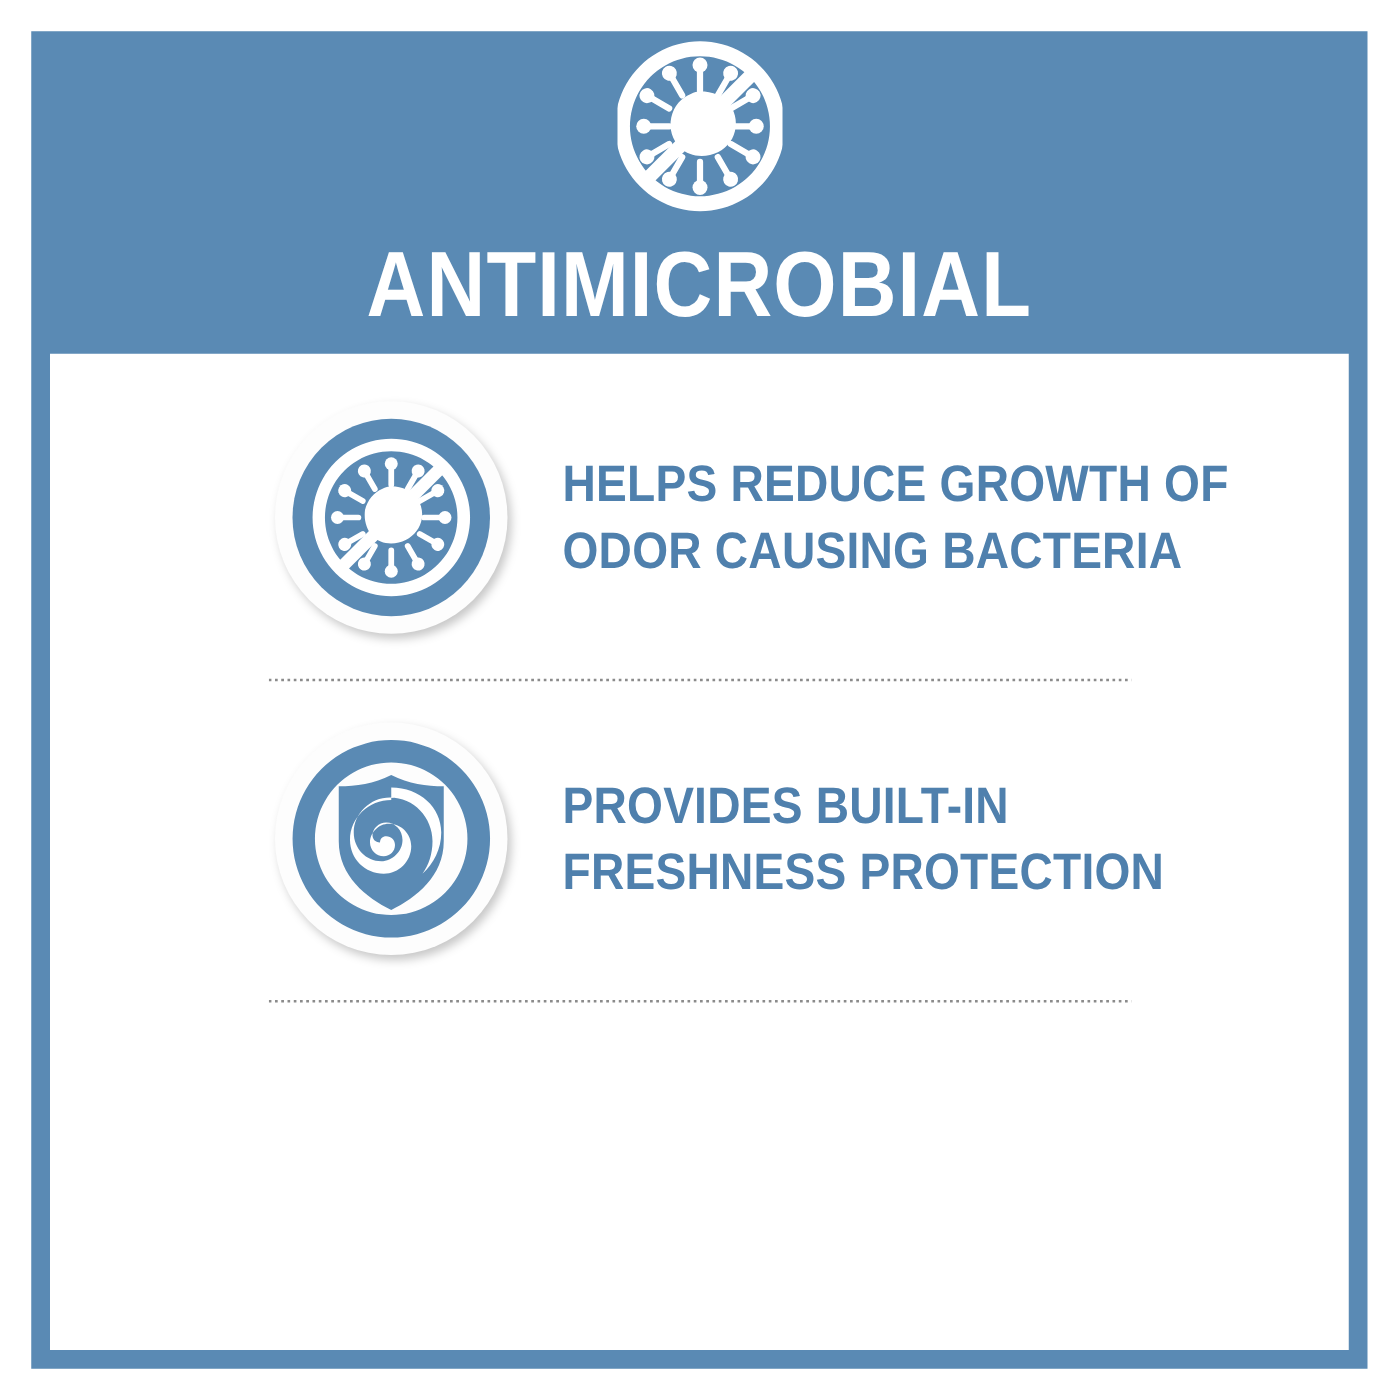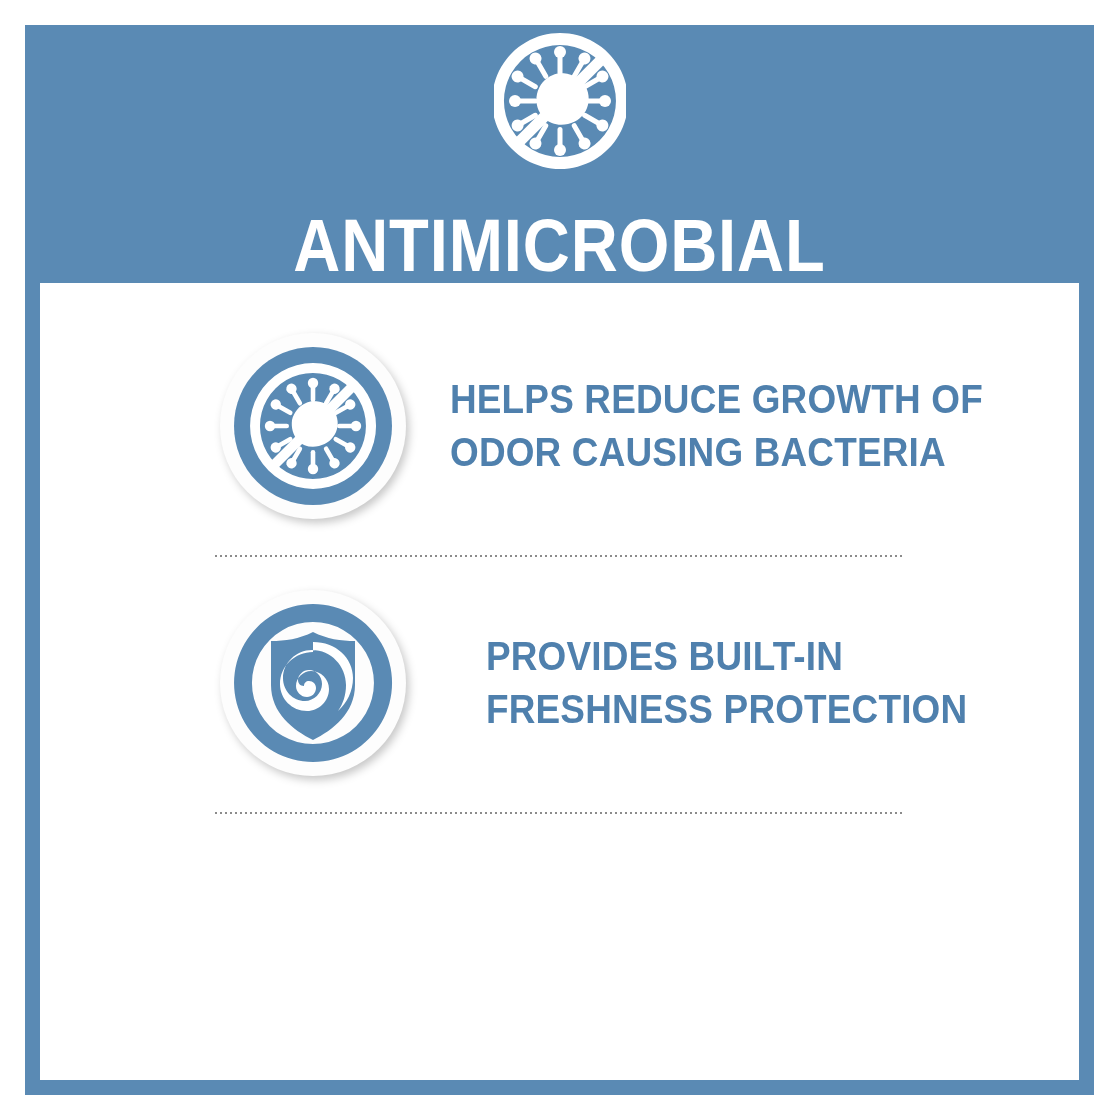--- a/index.html
+++ b/index.html
@@ -42,21 +42,21 @@
   
   .header {
     position: absolute;
     left: 25px;
     top: 25px;
     width: 1069px;
     height: 258px;
     display: flex;
     flex-direction: column;
     align-items: center;
-    justify-content: space-between;
+    justify-content: flex-start;
   }
 
   .header-icon {
     margin-top: 0px;
     width: 132px;
     height: 152px;
     display: block;
   }
 
   .header-title {
@@ -69,36 +69,36 @@
     line-height: 1;
     transform: scaleX(0.88);
     transform-origin: center;
     white-space: nowrap;
   }
 
   
   .features {
     position: absolute;
     left: 40px;
-    top: 283px;
+    top: 271px;
     width: 1039px;
     height: 797px;
   }
 
   .feature-row {
     position: absolute;
     left: 0;
     width: 1039px;
     height: 215px;
     display: flex;
     align-items: center;
   }
 
   .feature-row.r1 { top: 35px; }
-  .feature-row.r2 { top: 292px; gap: 36px; }
+  .feature-row.r2 { top: 292px; }
   .feature-row.r3 { top: 548px; }
 
   .feature-icon-wrap {
     position: relative;
     margin-left: 178px;
     width: 190px;
     height: 190px;
     flex: 0 0 190px;
   }
 

